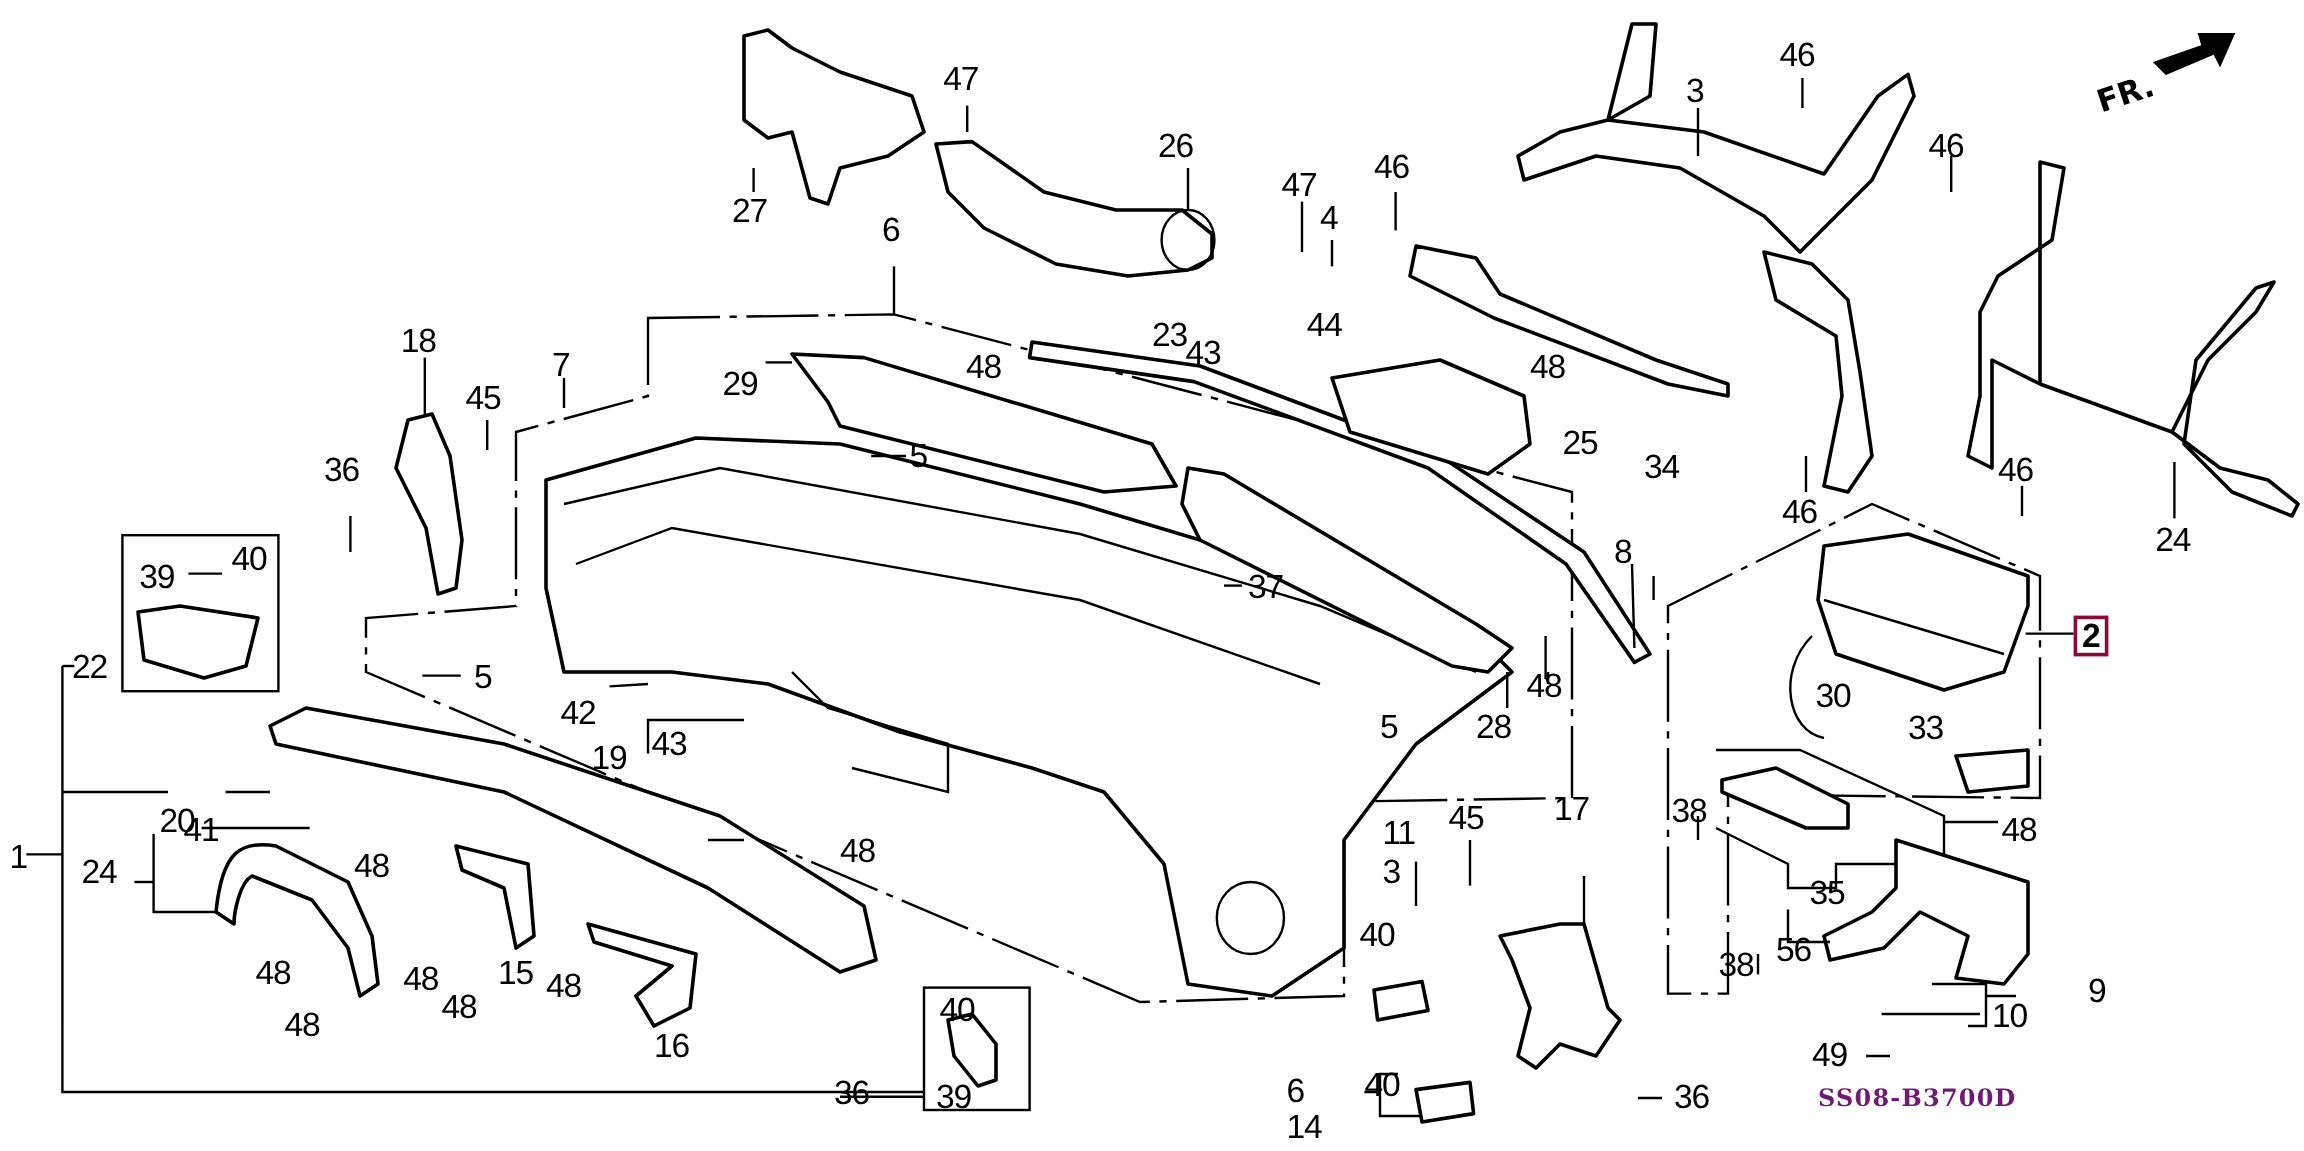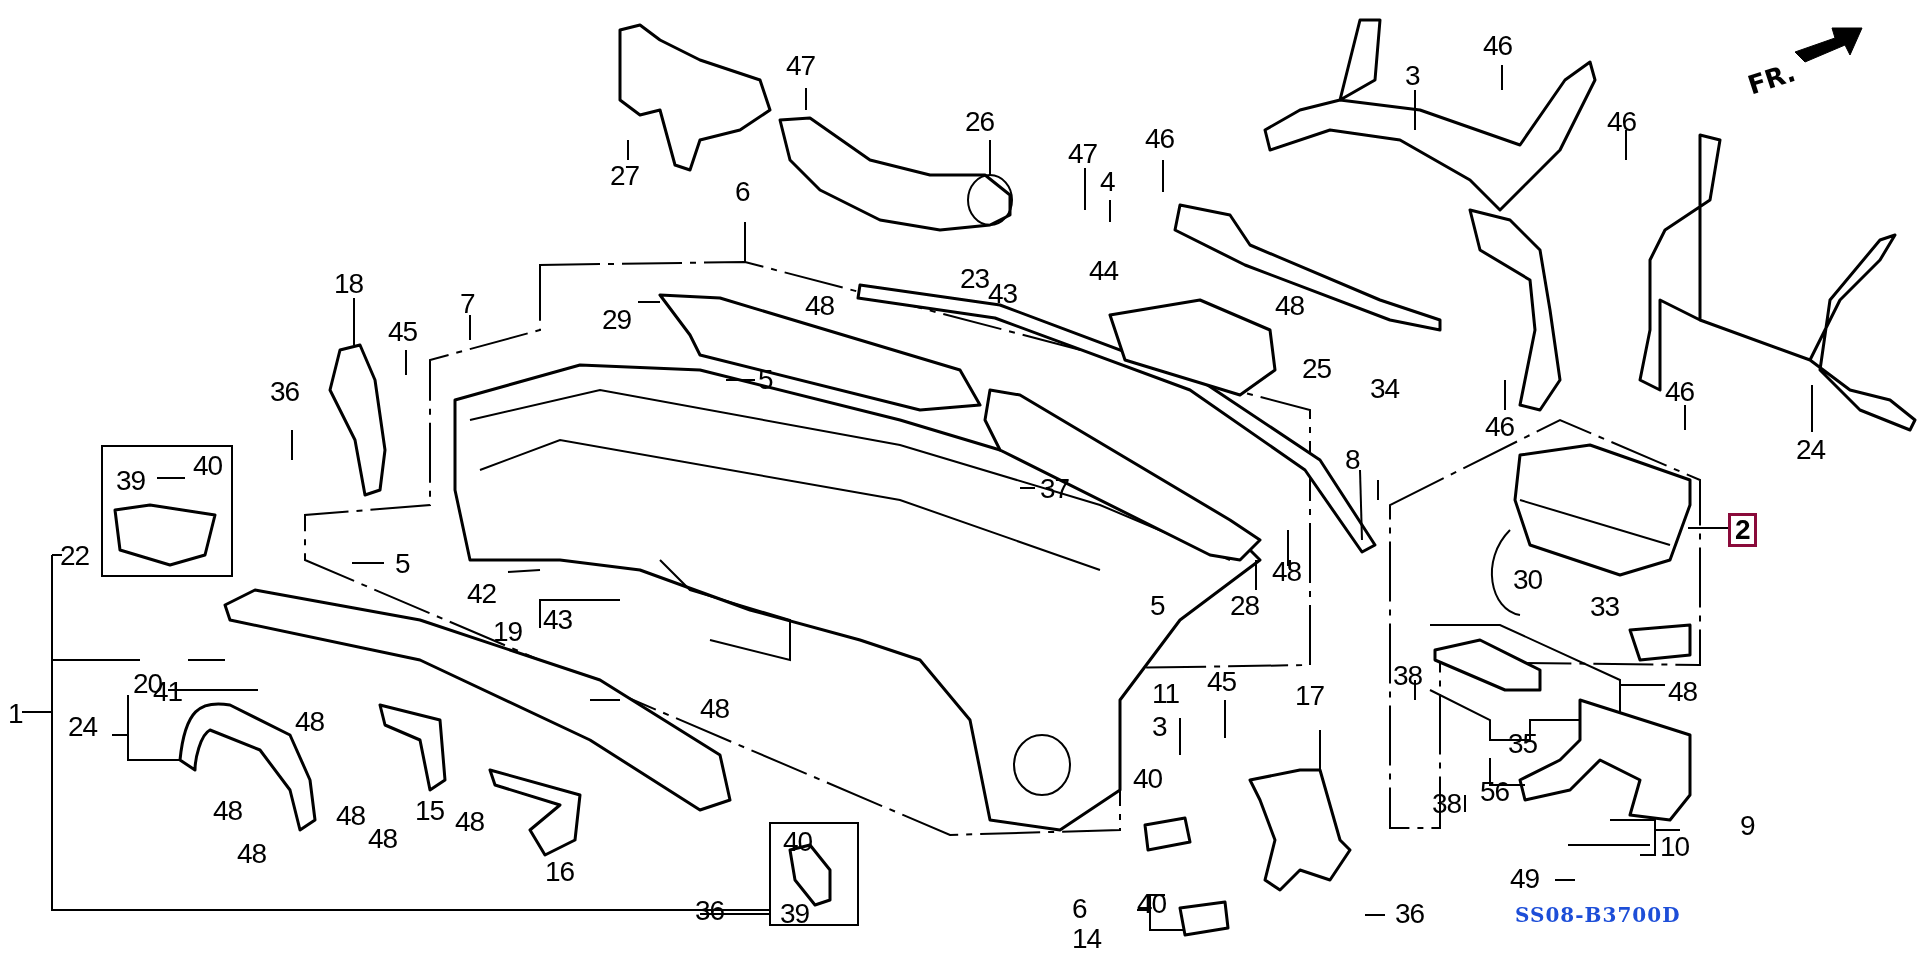--- a/index.html
+++ b/index.html
@@ -4,21 +4,21 @@
 <style>
   html, body { margin:0; padding:0; background:#ffffff; }
   body { width:1920px; height:959px; position:relative; overflow:hidden;
          font-family:"Liberation Sans", "DejaVu Sans", sans-serif; }
   #diagram { position:absolute; left:0; top:0; width:1920px; height:959px; }
   .callout { position:absolute; font-size:28px; font-weight:normal; color:#000;
              line-height:1; letter-spacing:-1px; white-space:nowrap;
              font-family:"Liberation Sans", sans-serif; }
   .callout.hl { border:3px solid #8a0a3a; padding:0 4px; font-weight:bold; }
   .code { position:absolute; font-family:"DejaVu Serif", serif; font-weight:bold;
-          font-size:20px; letter-spacing:1px; color:#1d4ed8; }
+          font-size:20px; letter-spacing:1px; color:#701a75; }
   .fr { position:absolute; font-family:"DejaVu Sans", sans-serif; font-weight:bold;
         font-size:26px; color:#000; transform:rotate(-18deg); transform-origin:left top; }
   svg .part { fill:#fff; stroke:#000; stroke-width:3; stroke-linejoin:round; }
   svg .thin { fill:none; stroke:#000; stroke-width:2; }
   svg .dash { fill:none; stroke:#000; stroke-width:2; stroke-dasharray:60 8 6 8; }
   svg .lead { fill:none; stroke:#000; stroke-width:2; }
   svg .solid { fill:#000; stroke:#000; }
 </style>
 </head>
 <body>
@@ -206,21 +206,21 @@
 <div class="callout" style="left:237px;top:840px">48</div>
 <div class="callout" style="left:336px;top:802px">48</div>
 <div class="callout" style="left:415px;top:797px">15</div>
 <div class="callout" style="left:368px;top:825px">48</div>
 <div class="callout" style="left:545px;top:858px">16</div>
 <div class="callout" style="left:455px;top:808px">48</div>
 <div class="callout" style="left:1152px;top:680px">11</div>
 <div class="callout" style="left:1152px;top:713px">3</div>
 <div class="callout" style="left:1133px;top:765px">40</div>
 <div class="callout" style="left:1207px;top:668px">45</div>
-<div class="callout" style="left:1295px;top:682px">17</div>
+<div class="callout" style="left:1295px;top:660px">17</div>
 <div class="callout" style="left:1393px;top:662px">38</div>
 <div class="callout" style="left:1432px;top:790px">38</div>
 <div class="callout" style="left:1508px;top:730px">35</div>
 <div class="callout" style="left:1480px;top:778px">56</div>
 <div class="callout" style="left:1668px;top:678px">48</div>
 <div class="callout" style="left:1740px;top:812px">9</div>
 <div class="callout" style="left:1660px;top:833px">10</div>
 <div class="callout" style="left:1510px;top:865px">49</div>
 <div class="callout" style="left:695px;top:897px">36</div>
 <div class="callout" style="left:783px;top:828px">40</div>

